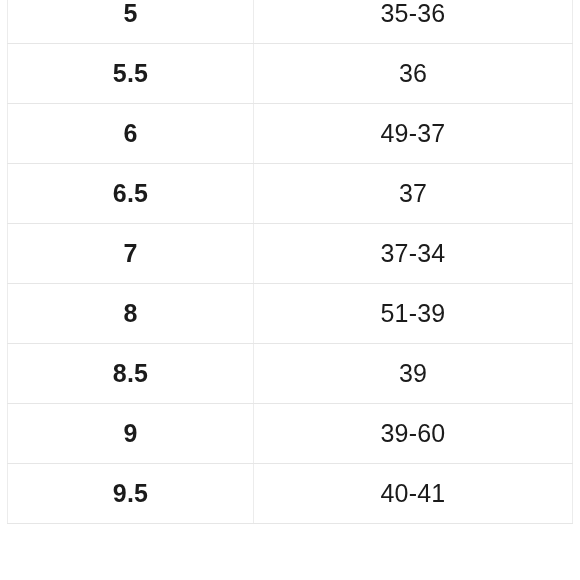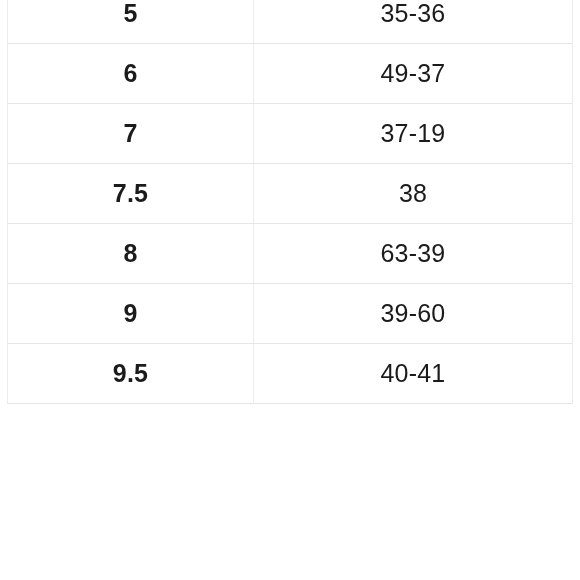--- a/index.html
+++ b/index.html
@@ -84,34 +84,42 @@
       <colgroup>
         <col class="col-us">
         <col class="col-eu">
       </colgroup>
       <tbody id="table-body">
           <tr>
             <td class="cell-us">5</td>
             <td class="cell-eu">35-36</td>
           </tr>
           <tr>
+            <td class="cell-us">5.5</td>
+            <td class="cell-eu">36</td>
+          </tr>
+          <tr>
             <td class="cell-us">6</td>
             <td class="cell-eu">49-37</td>
           </tr>
           <tr>
-            <td class="cell-us">7</td>
-            <td class="cell-eu">37-19</td>
+            <td class="cell-us">6.5</td>
+            <td class="cell-eu">37</td>
           </tr>
           <tr>
-            <td class="cell-us">7.5</td>
-            <td class="cell-eu">38</td>
+            <td class="cell-us">7</td>
+            <td class="cell-eu">37-34</td>
           </tr>
           <tr>
             <td class="cell-us">8</td>
-            <td class="cell-eu">63-39</td>
+            <td class="cell-eu">51-39</td>
+          </tr>
+          <tr>
+            <td class="cell-us">8.5</td>
+            <td class="cell-eu">39</td>
           </tr>
           <tr>
             <td class="cell-us">9</td>
             <td class="cell-eu">39-60</td>
           </tr>
           <tr>
             <td class="cell-us">9.5</td>
             <td class="cell-eu">40-41</td>
           </tr>
         </tbody>

